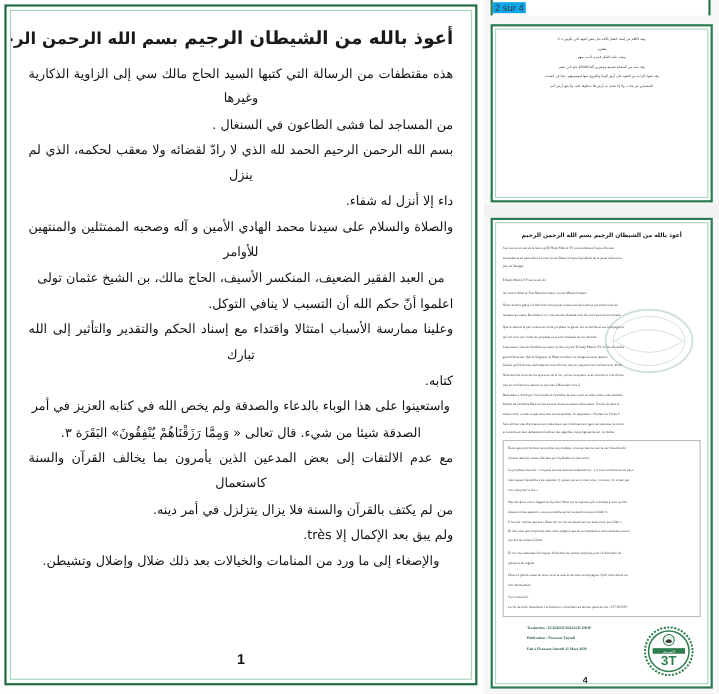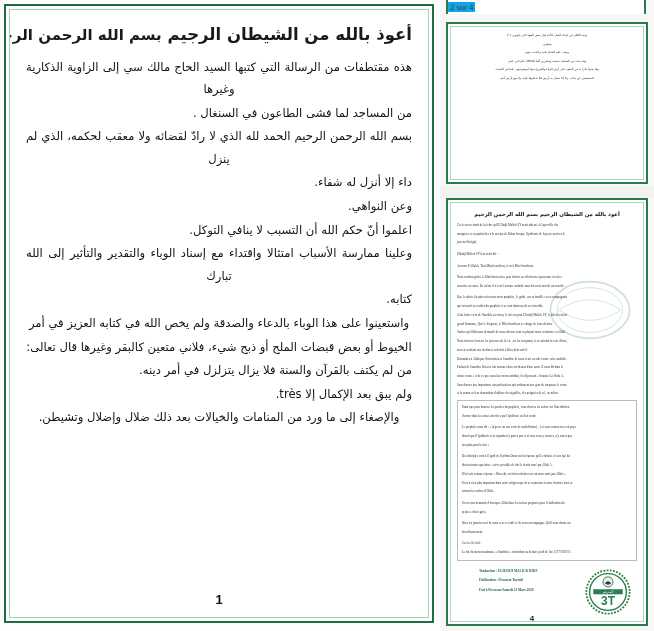--- a/index.html
+++ b/index.html
@@ -102,21 +102,21 @@
     position: absolute;
     top: -14px; left: 6px;
     width: 200px; height: 28px;
     border: 2px solid #2a7a4e;
     border-bottom: none;
     background: #ffffff;
   }
   .pager-label {
     position: absolute;
     top: 2px; left: 8px;
-    font-family: Liberation Serif, serif;
+    font-family: Liberation Sans, sans-serif;
     font-size: 8.5px;
     color: #3b3b3b;
     background: #0ea5e9;
     padding: 0 2px;
     z-index: 5;
   }
 
   
   .thumb {
     position: absolute;
@@ -237,26 +237,28 @@
         <div class="basmala-line">
           <span>أعوذ بالله من الشيطان الرجيم</span>
           <span class="sacred">بسم الله الرحمن الرحيم</span>
         </div>
 
         <div class="ar-body">
           <p>هذه مقتطفات من الرسالة التي كتبها السيد الحاج مالك سي إلى الزاوية الذكارية وغيرها</p>
           <p class="rt">من المساجد لما فشى الطاعون في السنغال .</p>
           <p>بسم الله الرحمن الرحيم الحمد لله الذي لا رادّ لقضائه ولا معقب لحكمه، الذي لم ينزل</p>
           <p class="rt">داء إلا أنزل له شفاء.</p>
-          <p class="rt">وعن النواهي.</p>
+          <p>والصلاة والسلام على سيدنا محمد الهادي الأمين و آله وصحبه الممتثلين والمنتهين للأوامر</p>
+          <p>من العبد الفقير الضعيف، المنكسر الأسيف، الحاج مالك، بن الشيخ عثمان تولى</p>
           <p class="rt">اعلموا أنّ حكم الله أن التسبب لا ينافي التوكل.</p>
-          <p>وعلينا ممارسة الأسباب امتثالا واقتداء مع إسناد الوباء والتقدير والتأثير إلى الله تبارك</p>
+          <p>وعلينا ممارسة الأسباب امتثالا واقتداء مع إسناد الحكم والتقدير والتأثير إلى الله تبارك</p>
           <p class="rt">كتابه.</p>
           <p>واستعينوا على هذا الوباء بالدعاء والصدقة ولم يخص الله في كتابه العزيز في أمر</p>
-          <p>الخيوط أو بعض قبضات الملح أو ذبح شيء، فلاني متعين كالبقر وغيرها قال تعالى:</p>
+          <p>الصدقة شيئا من شيء. قال تعالى « وَمِمَّا رَزَقْنَاهُمْ يُنْفِقُونَ» البَقَرَة ٣.</p>
+          <p>مع عدم الالتفات إلى بعض المدعين الذين يأمرون بما يخالف القرآن والسنة كاستعمال</p>
           <p class="rt">من لم يكتف بالقرآن والسنة فلا يزال يتزلزل في أمر دينه.</p>
           <p class="rt">ولم يبق بعد الإكمال إلا très.</p>
           <p>والإصغاء إلى ما ورد من المنامات والخيالات بعد ذلك ضلال وإضلال وتشيطن.</p>
 
         </div>
 
         <div class="page-num">1</div>
       </div>
     </div>
   </div>

